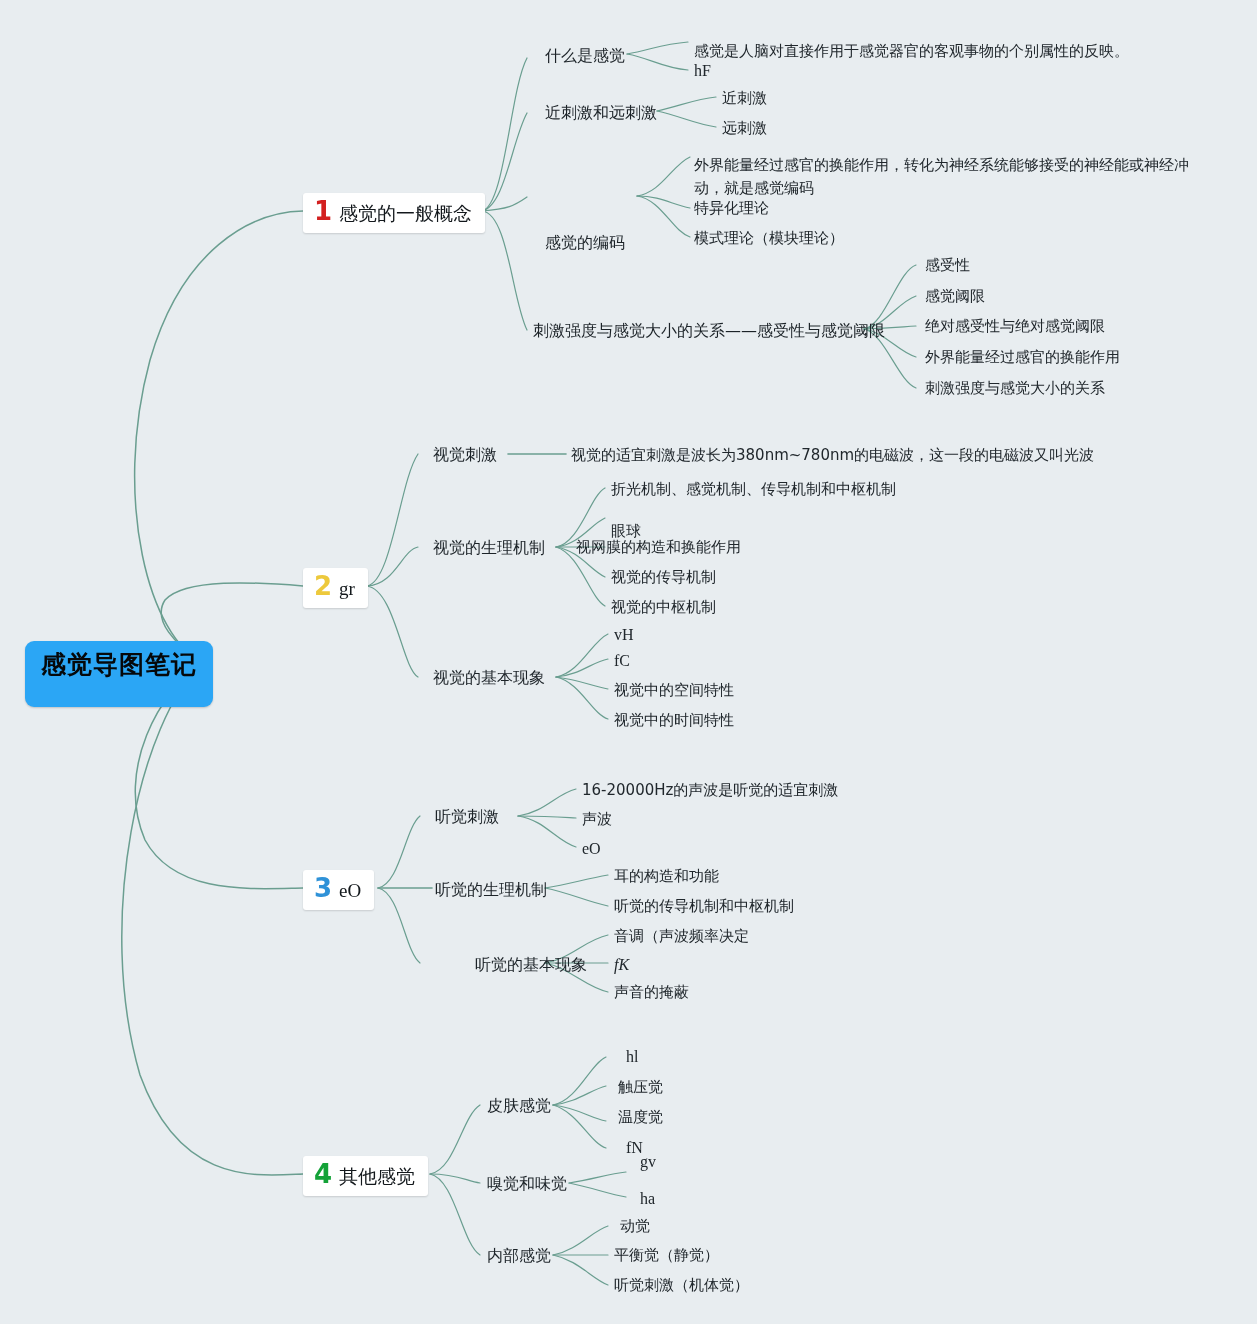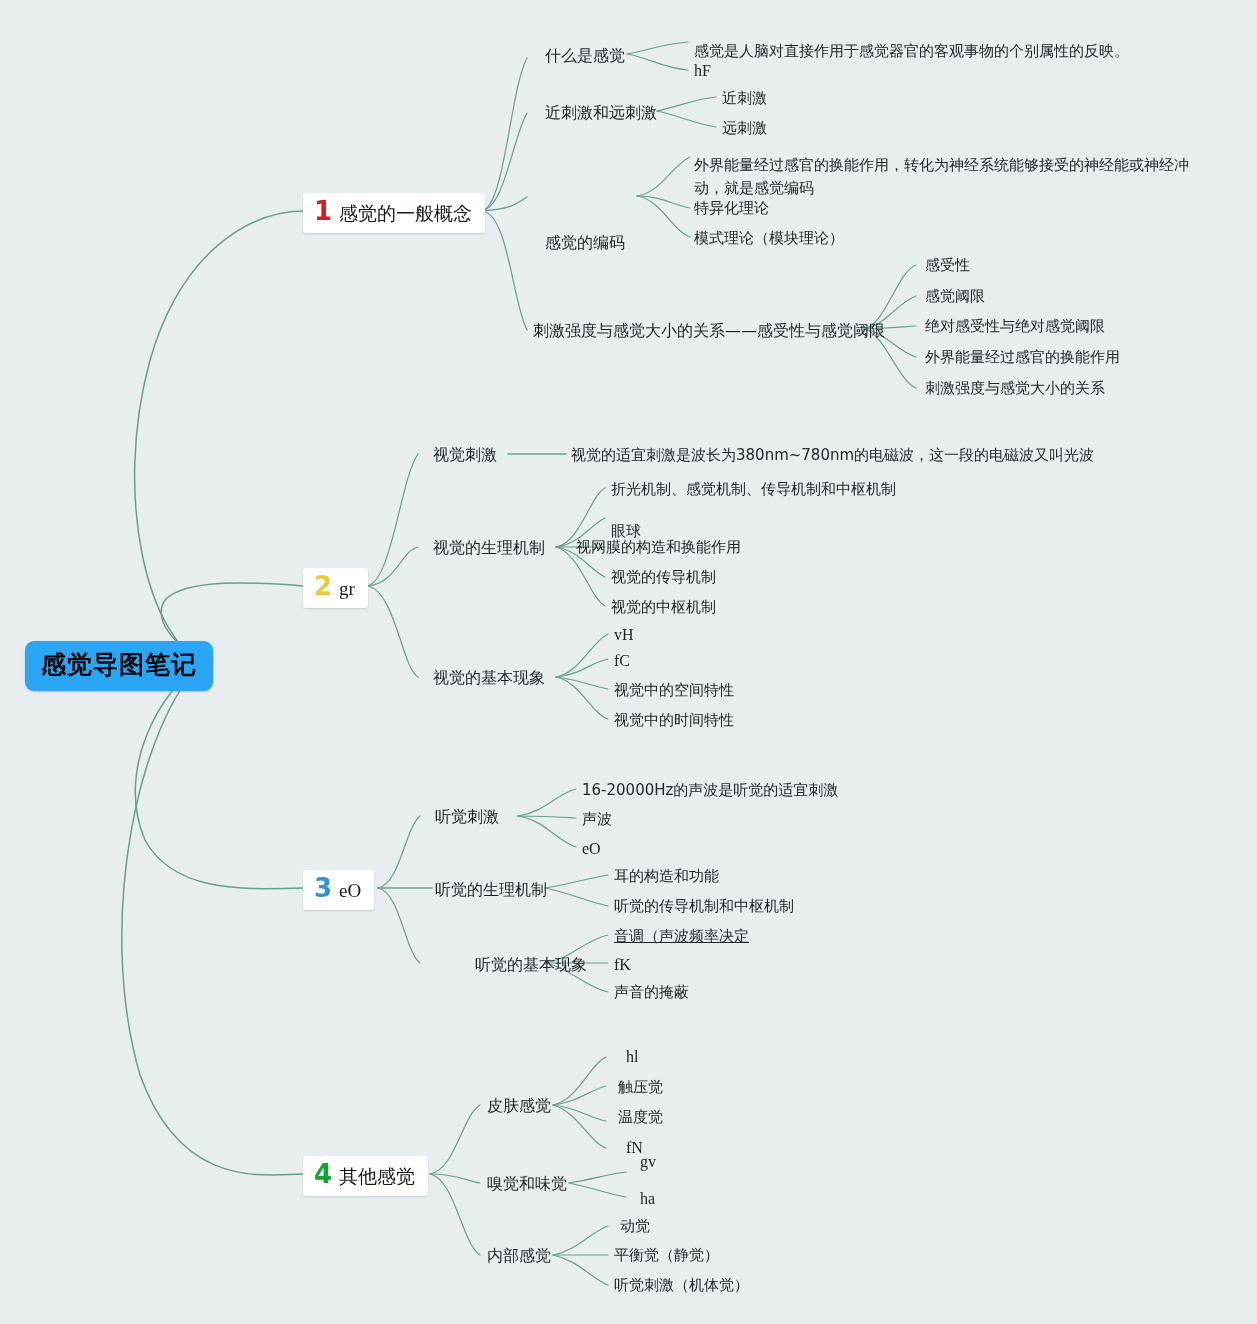--- a/index.html
+++ b/index.html
@@ -30,21 +30,21 @@
   }
 
   
   .root {
     background: #2ba6f5;
     color: #05080a;
     font-family: "DejaVu Sans", "Liberation Sans", sans-serif;
     font-weight: bold;
     font-size: 25px;
     letter-spacing: 1px;
-    padding: 7px 16px 9px 16px;
+    padding: 7px 16px 25px 16px;
     border-radius: 9px;
     box-shadow: 0 1px 2px rgba(0,0,0,0.18);
   }
 
   
   .branch {
     background: #ffffff;
     border-radius: 3px;
     padding: 5px 13px 6px 11px;
     box-shadow: 0 1px 2px rgba(0,0,0,0.14);
@@ -238,22 +238,22 @@
   <div class="node l2" style="left:435px; top:806px;">听觉刺激</div>
   <div class="node l3" style="left:582px; top:780px;">16-20000Hz的声波是听觉的适宜刺激</div>
   <div class="node l3" style="left:582px; top:809px;">声波</div>
   <div class="node l3 latin" style="left:582px; top:838px;">eO</div>
 
   <div class="node l2" style="left:435px; top:879px;">听觉的生理机制</div>
   <div class="node l3" style="left:614px; top:866px;">耳的构造和功能</div>
   <div class="node l3" style="left:614px; top:896px;">听觉的传导机制和中枢机制</div>
 
   <div class="node l2" style="left:435px; top:954px;margin-left:40px;">听觉的基本现象</div>
-  <div class="node l3" style="left:614px; top:926px;text-decoration:underline;">音调（声波频率决定</div>
-  <div class="node l3 latin" style="left:614px; top:954px;">fK</div>
+  <div class="node l3" style="left:614px; top:926px;">音调（声波频率决定</div>
+  <div class="node l3 latin" style="left:614px; top:954px;font-style:italic;">fK</div>
   <div class="node l3" style="left:614px; top:982px;">声音的掩蔽</div>
 
   <div class="node branch" style="left:303px; top:1156px;">
     <span class="num" style="color:#14a238">4</span>
     <span class="btitle">其他感觉</span>
   </div>
 
   <div class="node l2" style="left:487px; top:1095px;">皮肤感觉</div>
   <div class="node l3 latin" style="left:626px; top:1046px;">hl</div>
   <div class="node l3" style="left:618px; top:1077px;">触压觉</div>

